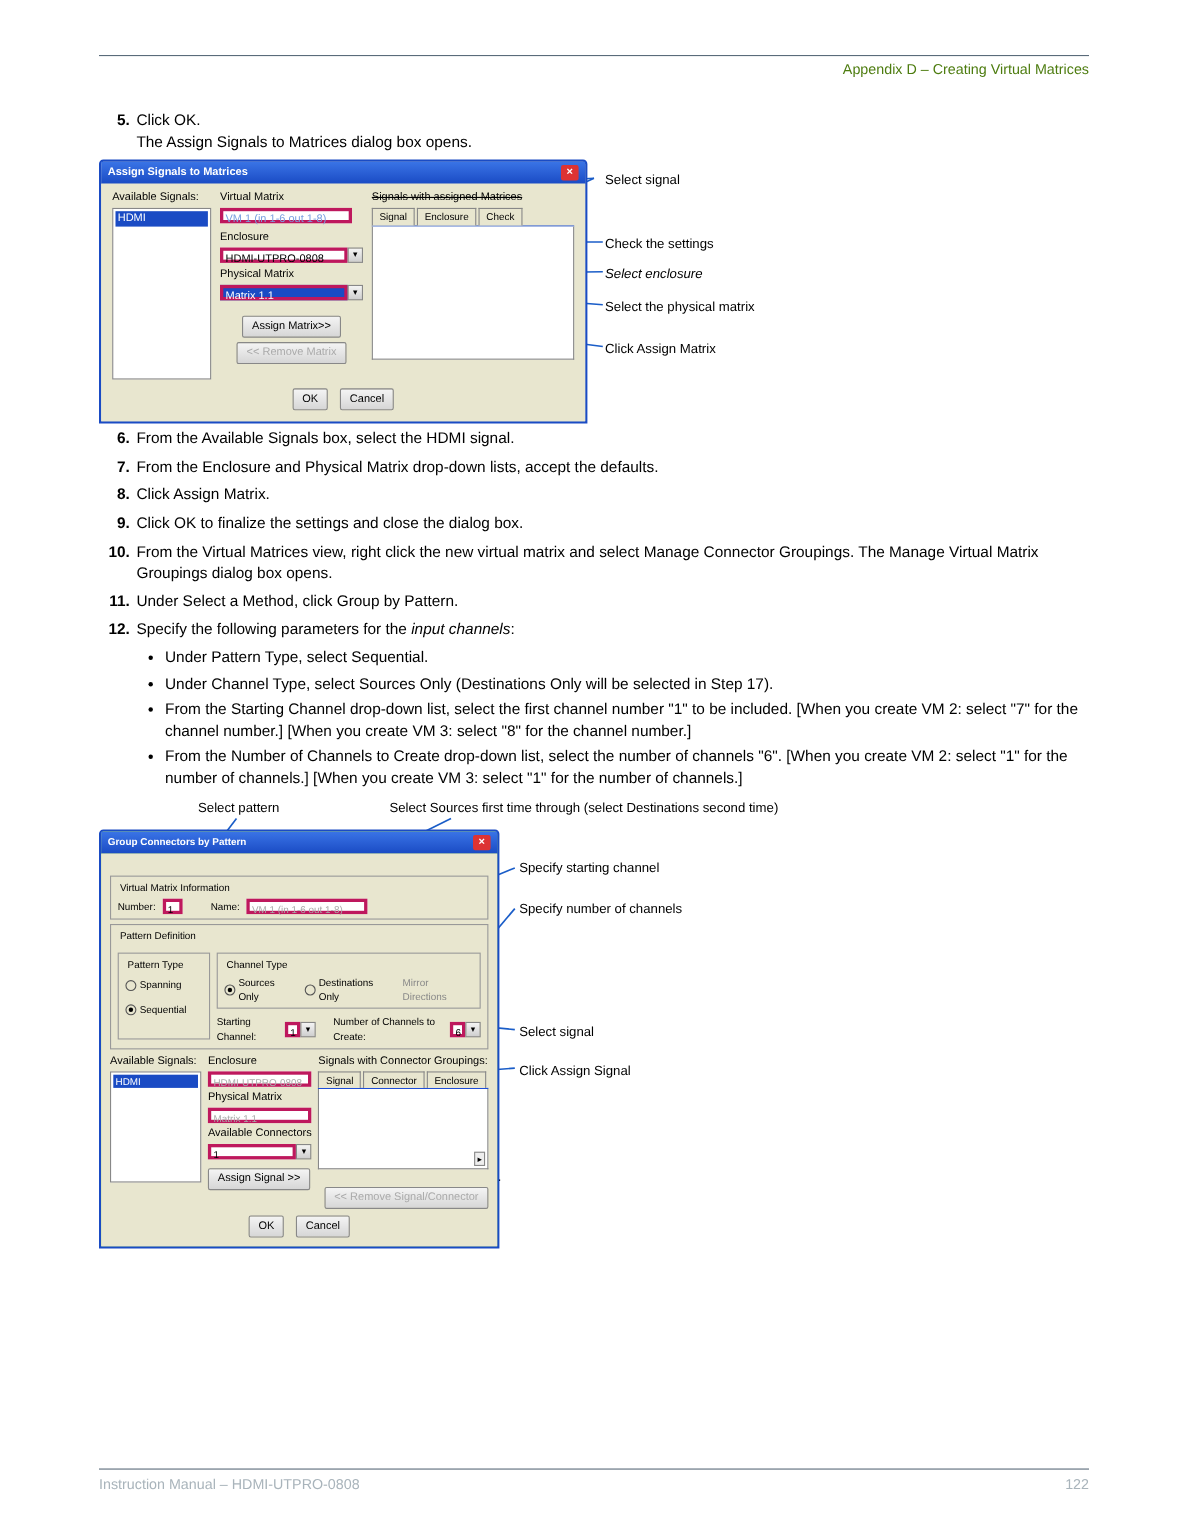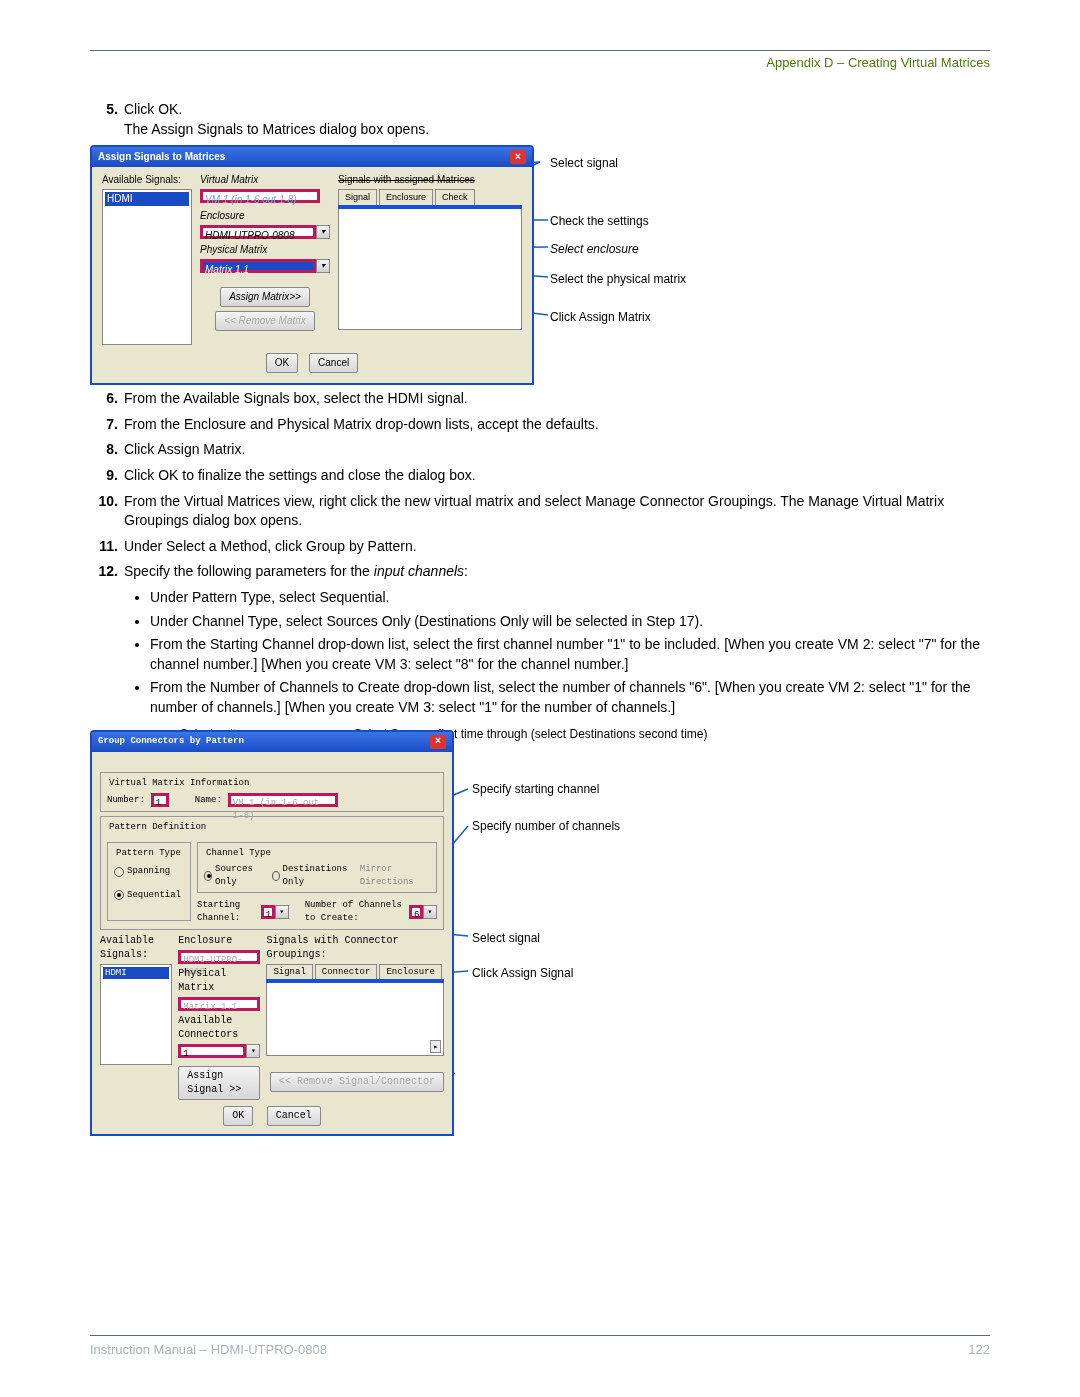--- a/index.html
+++ b/index.html
@@ -109,21 +109,21 @@
     border: 1px solid #888;
     background: #fff;
     height: 150px;
     padding: 2px;
   }
   .listbox .sel {
     background: #1a4bc4;
     color: #fff;
     padding: 0 2px;
   }
-  .col-vm { width: 130px; font-style: italic; }
+  .col-vm { width: 130px; }
   .txtfield {
     border: 3px solid #be185d;
     background: #fff;
     padding: 1px 2px;
     height: 14px;
     box-sizing: border-box;
   }
   .txtfield.blue { color: #2a60c8; }
   .dd { display: flex; }
   .dd .arrow {
@@ -140,21 +140,21 @@
     background: linear-gradient(#f4f4f4,#d6d6d6);
     padding: 2px 8px;
     font-size: 10px;
     display: inline-block;
     border-radius: 2px;
   }
   .btn.disabled { color: #aaa; }
   .col-sig { flex: 1; }
   .tabs {
     display: flex;
-    border-bottom: 4px solid #1d4ed8;
+    border-bottom: 1px solid #1d4ed8;
     margin-top: 2px;
   }
   .tab {
     border: 1px solid #888;
     border-bottom: none;
     background: #e8e6cf;
     padding: 1px 6px;
     font-size: 9px;
     margin-right: 2px;
   }
@@ -192,28 +192,27 @@
   }
   .fig2-header {
     font-size: 12px;
     display: flex;
     gap: 100px;
     margin-bottom: 2px;
     padding-left: 90px;
   }
   .dlg2 {
     position: absolute;
-    left: 0; top: 4px;
+    left: 0; top: 28px;
     width: 360px;
     border: 2px solid #1a4bc4;
     border-radius: 4px 4px 0 0;
     background: #bef264;
     font-size: 9px;
     z-index: 2;
-    font-family: Liberation Mono, monospace;
   }
   .dlg2 .dlg-body { padding: 16px 8px 8px 8px; }
   fieldset {
     border: 1px solid #999;
     margin: 4px 0;
     padding: 4px 6px;
     font-size: 9px;
   }
   fieldset > .leg {
     font-size: 9px;

